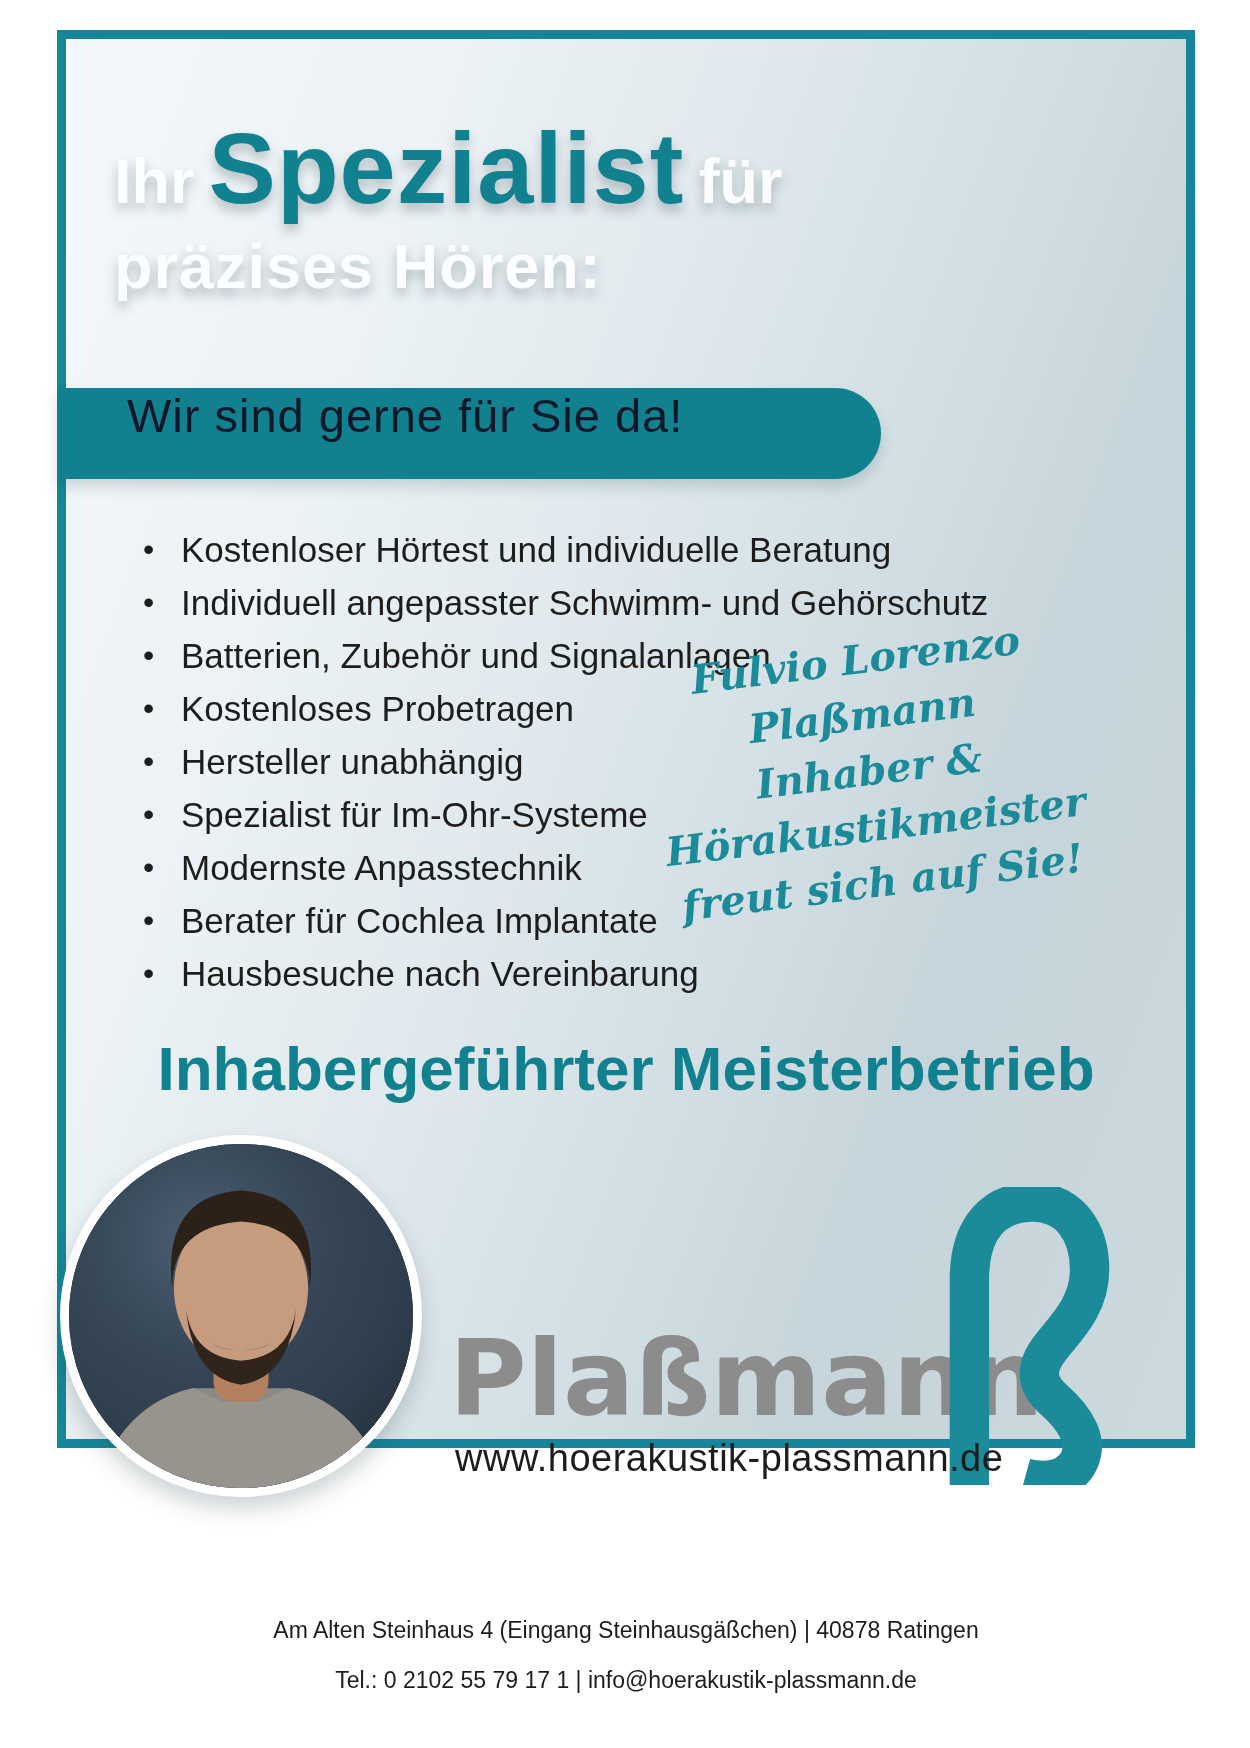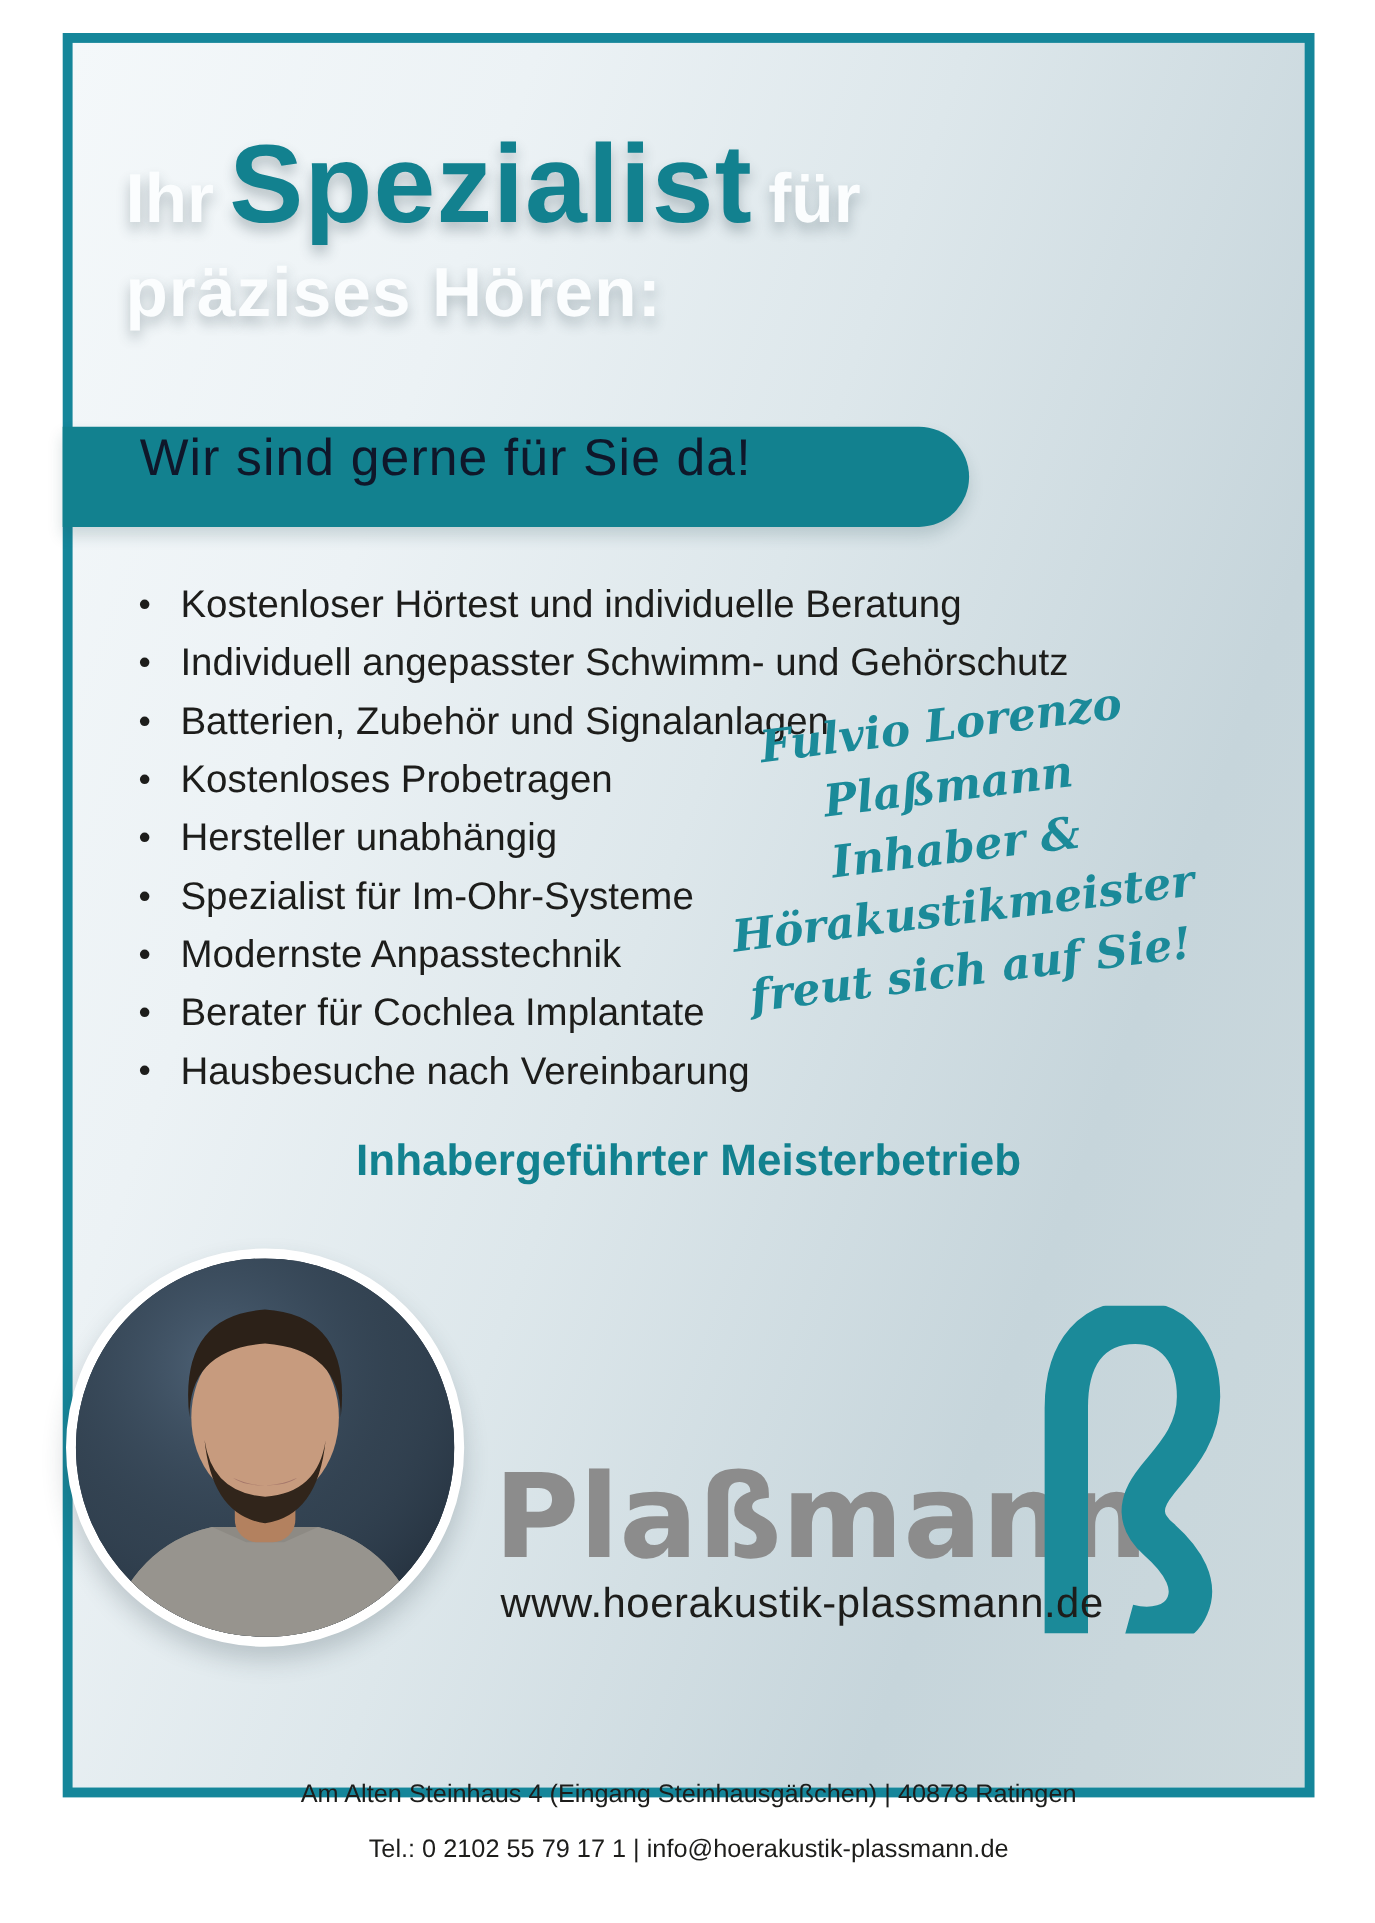--- a/index.html
+++ b/index.html
@@ -1,59 +1,59 @@
 <!DOCTYPE html>
 <html lang="de"><head>
 <meta charset="utf-8">
 <style>
   html,body{margin:0;padding:0;}
   body{
     width:1250px;height:1748px;position:relative;background:#ffffff;
     font-family:"Liberation Sans", sans-serif;color:#1d1d1b;overflow:hidden;
   }
   .frame{
-    position:absolute;left:57px;top:30px;width:1138px;height:1604px;
+    position:absolute;left:57px;top:30px;width:1138px;height:1418px;
     box-sizing:border-box;border:9px solid #15869a;
     background:linear-gradient(110deg,#f4f8fa 0%,#ecf2f5 25%,#dde7eb 48%,#c6d5db 76%,#ccd9dd 100%);
   }
   
   .headline{
     position:absolute;left:48px;top:78px;line-height:1.02;
     text-shadow:0 7px 12px rgba(44,66,76,.30);white-space:nowrap;
   }
   .h-small{font-size:63px;font-weight:600;color:#fbfdfe;}
   .h-big{font-size:101px;font-weight:700;color:#12818F;margin:0 14px;letter-spacing:1px;}
   .h-line2{font-size:63px;font-weight:600;color:#fbfdfe;margin-top:14px;letter-spacing:1px;}
   
   .banner{
     position:absolute;left:-9px;top:349px;width:824px;height:91px;
     background:#12818F;border-radius:0 46px 46px 0;
     display:flex;align-items:flex-start;box-sizing:border-box;padding-left:70px;
     color:#0f172a;font-size:47px;font-weight:500;letter-spacing:1px;
     box-shadow:0 8px 14px rgba(30,70,80,.18);
   }
   
-  .bullets{position:absolute;left:52px;top:484px;margin:0;padding:0;list-style:none;}
+  .bullets{position:absolute;left:69px;top:484px;margin:0;padding:0;list-style:none;}
   .bullets li{
     position:relative;padding-left:46px;font-size:35px;line-height:53px;color:#1d1d1b;
   }
   .bullets li::before{
     content:"•";position:absolute;left:8px;top:0;font-size:32px;color:#1d1d1b;
   }
   
   .note{
     position:absolute;left:548px;top:592px;width:510px;text-align:center;
     transform:rotate(-7deg);color:#1b8a99;
     font-family:"DejaVu Serif", serif;font-style:italic;font-weight:700;
     font-size:40px;line-height:56px;
   }
   
   .claim{
     position:absolute;left:0;top:994px;width:100%;text-align:center;
-    color:#12818F;font-size:40px;font-weight:800;letter-spacing:0px;
+    color:#12818F;font-size:62px;font-weight:800;letter-spacing:0px;
   }
   
   .photo{
     position:absolute;left:-6px;top:1096px;width:362px;height:362px;
     border-radius:50%;border:9px solid #ffffff;box-sizing:border-box;overflow:hidden;
     box-shadow:0 12px 22px rgba(40,60,70,.22);background:#2b3947;
   }
   .photo svg{display:block;width:100%;height:100%;}
   
   .logo-top{

